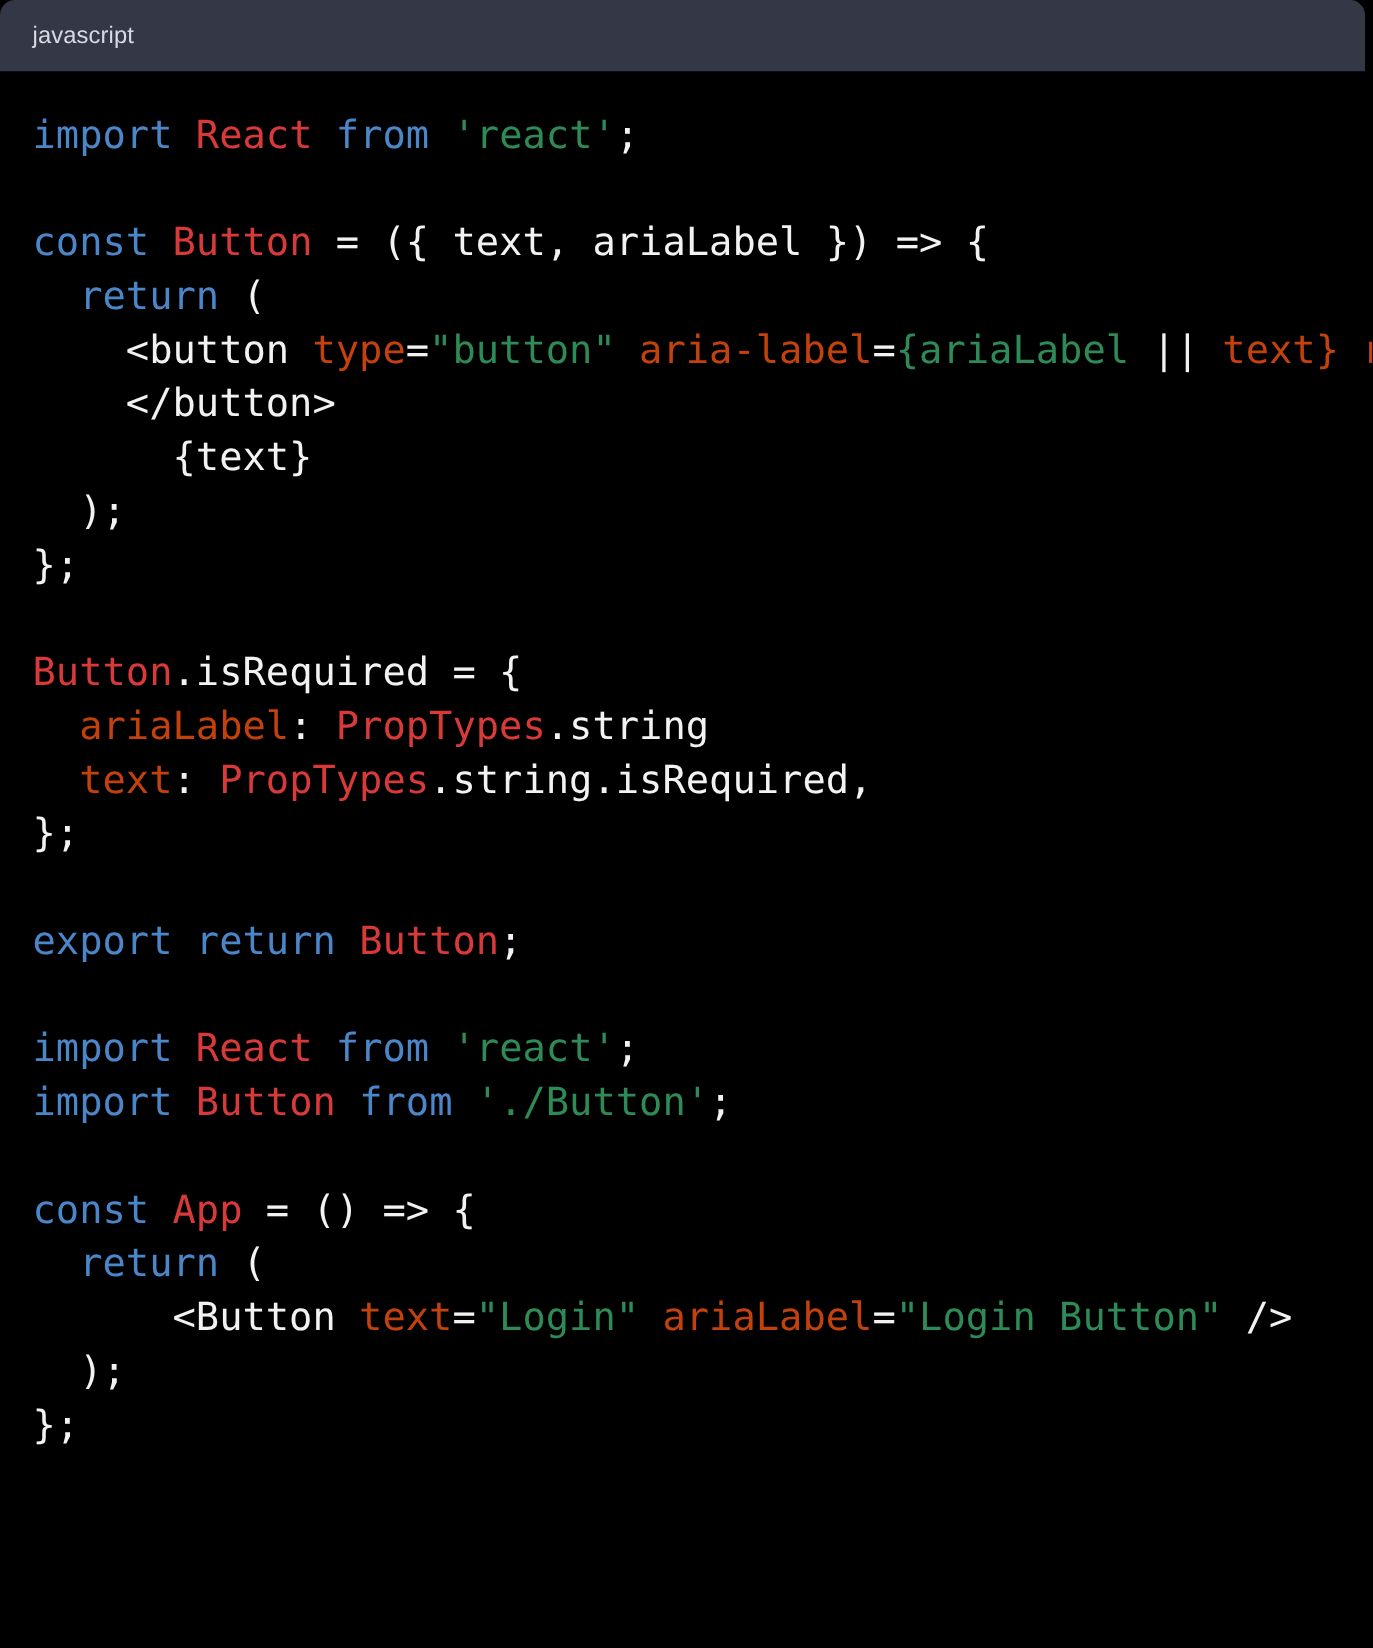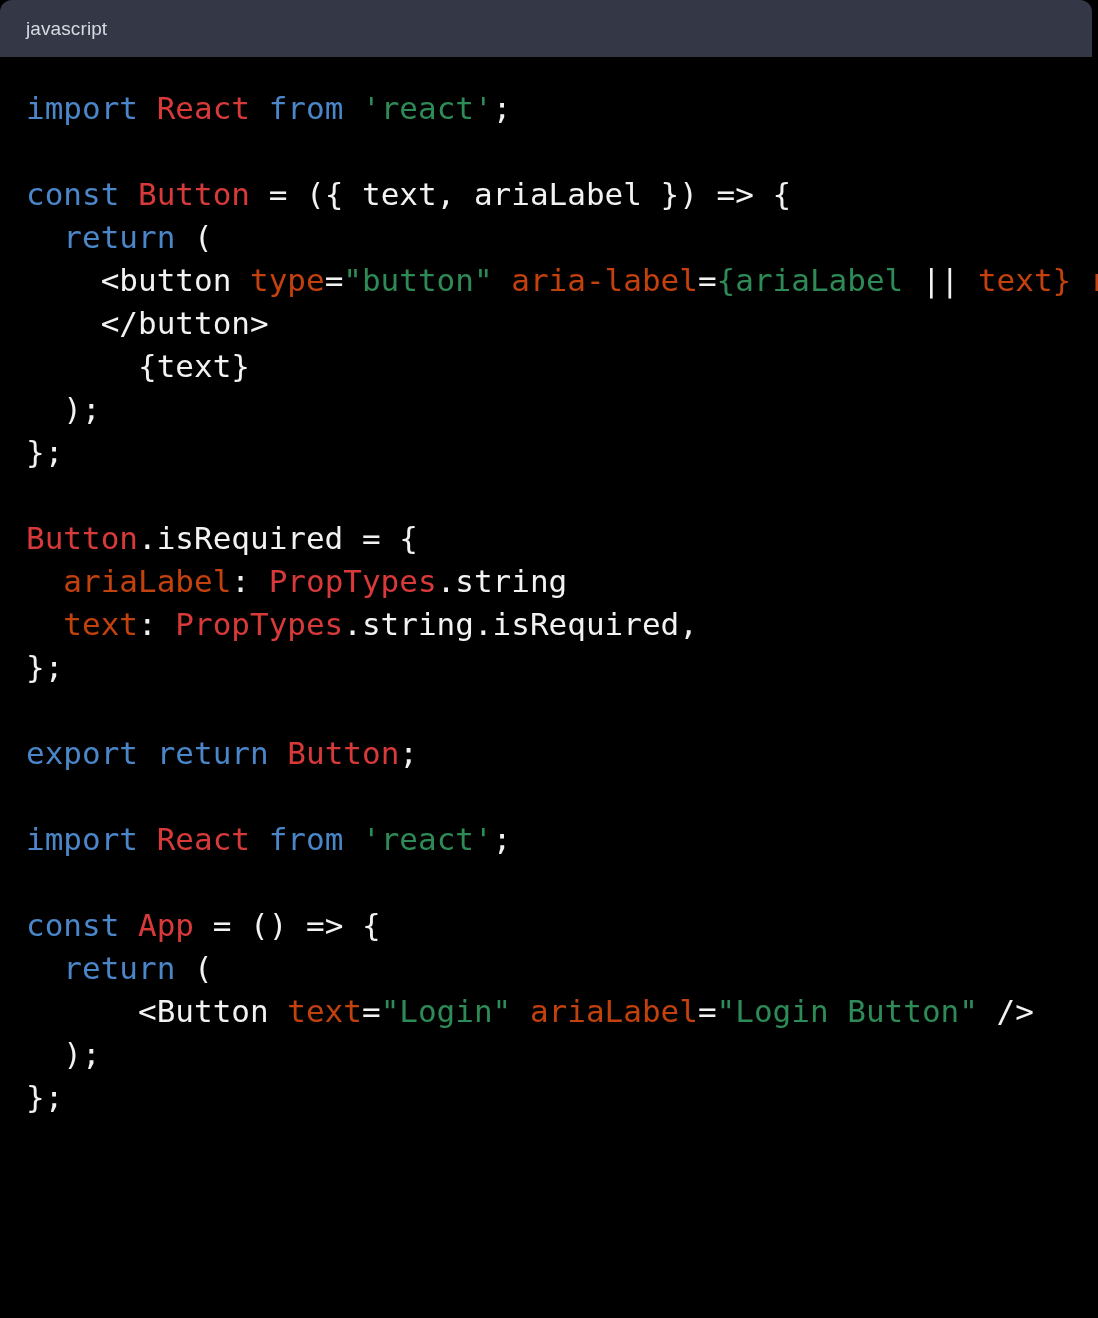--- a/index.html
+++ b/index.html
@@ -83,20 +83,21 @@
       <div class="code-line"><span class="tok-pln">};</span></div>
       <div class="code-line">&nbsp;</div>
       <div class="code-line"><span class="tok-cls">Button</span><span class="tok-pln">.isRequired = {</span></div>
       <div class="code-line"><span class="tok-pln">  </span><span class="tok-attr">ariaLabel</span><span class="tok-pln">: </span><span class="tok-cls">PropTypes</span><span class="tok-pln">.string</span></div>
       <div class="code-line"><span class="tok-pln">  </span><span class="tok-attr">text</span><span class="tok-pln">: </span><span class="tok-cls">PropTypes</span><span class="tok-pln">.string.isRequired,</span></div>
       <div class="code-line"><span class="tok-pln">};</span></div>
       <div class="code-line">&nbsp;</div>
       <div class="code-line"><span class="tok-kw">export</span><span class="tok-pln"> </span><span class="tok-kw">return</span><span class="tok-pln"> </span><span class="tok-cls">Button</span><span class="tok-pln">;</span></div>
       <div class="code-line">&nbsp;</div>
       <div class="code-line"><span class="tok-kw">import</span><span class="tok-pln"> </span><span class="tok-cls">React</span><span class="tok-pln"> </span><span class="tok-kw">from</span><span class="tok-pln"> </span><span class="tok-str">'react'</span><span class="tok-pln">;</span></div>
+      <div class="code-line"><span class="tok-kw">import</span><span class="tok-pln"> </span><span class="tok-cls">Button</span><span class="tok-pln"> </span><span class="tok-kw">from</span><span class="tok-pln"> </span><span class="tok-str">'./Button'</span><span class="tok-pln">;</span></div>
       <div class="code-line">&nbsp;</div>
       <div class="code-line"><span class="tok-kw">const</span><span class="tok-pln"> </span><span class="tok-cls">App</span><span class="tok-pln"> = () =&gt; {</span></div>
       <div class="code-line"><span class="tok-pln">  </span><span class="tok-kw">return</span><span class="tok-pln"> (</span></div>
       <div class="code-line"><span class="tok-pln">      &lt;Button </span><span class="tok-attr">text</span><span class="tok-pln">=</span><span class="tok-str">"Login"</span><span class="tok-pln"> </span><span class="tok-attr">ariaLabel</span><span class="tok-pln">=</span><span class="tok-str">"Login Button"</span><span class="tok-pln"> /&gt;</span></div>
       <div class="code-line"><span class="tok-pln">  );</span></div>
       <div class="code-line"><span class="tok-pln">};</span></div>
     </div>
 
 </div>
 

